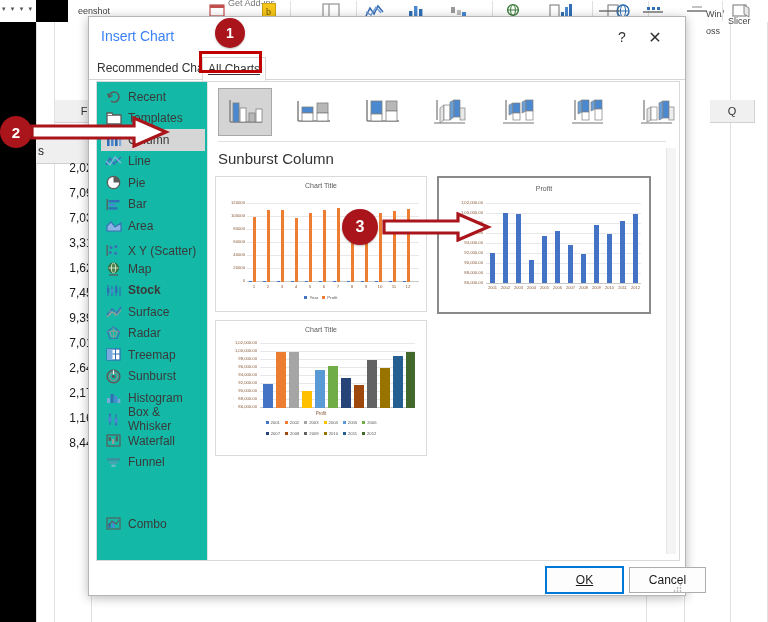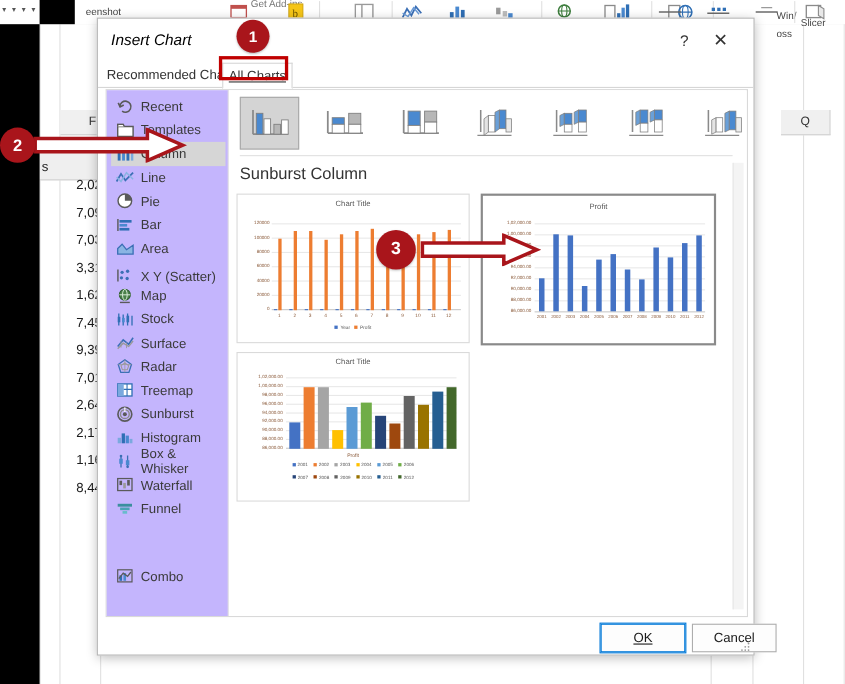--- a/index.html
+++ b/index.html
@@ -24,34 +24,34 @@
   .ws{position:absolute;left:36px;top:22px;width:732px;height:600px;background:#fff;}
   .colhdr{position:absolute;top:0;height:22px;background:#f0f0f0;border-right:1px solid #d4d4d4;border-bottom:1px solid #d0d0d0;
           display:flex;align-items:center;justify-content:center;font-size:11px;color:#333;}
   .gridline-v{position:absolute;width:1px;background:#e0e0e0;}
   .cellnum{position:absolute;height:25px;display:flex;align-items:center;justify-content:flex-end;
            font-size:12px;color:#1a1a1a;padding-right:3px;white-space:nowrap;}
 
   
   #dialog{position:absolute;left:88px;top:16px;width:596px;height:578px;background:#fff;
           border:1px solid #b5b5b5;box-shadow:0 2px 10px rgba(0,0,0,.28);z-index:10;}
-  .dlg-title{position:absolute;left:12px;top:11px;font-size:14px;color:#000000;font-style:italic;}
+  .dlg-title{position:absolute;left:12px;top:11px;font-size:14px;color:#3b82f6;}
   .dlg-help{position:absolute;right:52px;top:9px;width:22px;height:22px;display:flex;align-items:center;justify-content:center;
             font-size:14px;color:#333;cursor:pointer;}
   .dlg-close{position:absolute;right:18px;top:9px;width:24px;height:22px;display:flex;align-items:center;justify-content:center;
              font-size:16px;color:#333;cursor:pointer;}
 
   .tabs{position:absolute;left:0;top:40px;width:596px;height:22px;border-bottom:1px solid #d6d6d6;}
   .tab{position:absolute;top:0;height:22px;display:flex;align-items:center;justify-content:center;
        font-size:12px;color:#333;cursor:pointer;}
   .tab.sel{background:#fff;border:1px solid #d6d6d6;border-bottom:1px solid #fff;}
 
   .panel{position:absolute;left:7px;top:64px;width:582px;height:478px;border:1px solid #d9d9d9;background:#fff;}
 
-  .sidelist{position:absolute;left:0;top:0;width:110px;height:478px;background:#c4b5fd;border-right:1px solid #e2e2e2;}
+  .sidelist{position:absolute;left:0;top:0;width:110px;height:478px;background:#14b8a6;border-right:1px solid #e2e2e2;}
   .sitem{position:absolute;left:4px;width:104px;height:21.5px;display:flex;align-items:center;
          font-size:12px;color:#3a3a3a;cursor:pointer;padding-left:3px;box-sizing:border-box;}
   .sitem.sel{background:#d6d6d6;}
   .sitem .ico{width:19px;height:16px;margin-right:5px;flex:none;display:flex;align-items:center;justify-content:center;}
   .sitem .ico svg{display:block;}
 
   .rightpane{position:absolute;left:111px;top:0;width:470px;height:478px;background:#fff;}
   .typestrip{position:absolute;left:10px;top:6px;width:450px;height:48px;}
   .tchip{position:absolute;top:0;width:52px;height:46px;display:flex;align-items:center;justify-content:center;cursor:pointer;}
   .tchip.sel{background:#d4d4d4;border:1px solid #a8a8a8;}
@@ -378,21 +378,21 @@
             <svg width="15" height="14" viewBox="0 0 15 14">
               <circle cx="7.5" cy="6" r="5" fill="#4a7f4a" stroke="#2e5c2e" stroke-width="1"></circle>
               <ellipse cx="7.5" cy="6" rx="2.1" ry="5" fill="none" stroke="#d8ecd8" stroke-width=".9"></ellipse>
               <line x1="2.5" y1="6" x2="12.5" y2="6" stroke="#d8ecd8" stroke-width=".9"></line>
               <line x1="3" y1="13" x2="12" y2="13" stroke="#5a5a5a" stroke-width="1.3"></line>
             </svg>
           </span>
         <span>Map</span>
       </div>
 
-      <div class="sitem" style="top:197.5px;">
+      <div class="sitem" style="top:197.5px;font-weight:bold;">
         <span class="ico">
             <svg width="16" height="13" viewBox="0 0 16 13">
               <line x1="2" y1="1" x2="2" y2="12" stroke="#2f6fb5" stroke-width="1.2"></line>
               <rect x="1" y="4" width="2.4" height="5" fill="#2f6fb5"></rect>
               <line x1="6" y1="2" x2="6" y2="12" stroke="#2f6fb5" stroke-width="1.2"></line>
               <rect x="5" y="5" width="2.4" height="4" fill="#4a89d0"></rect>
               <line x1="10" y1="1" x2="10" y2="12" stroke="#2f6fb5" stroke-width="1.2"></line>
               <rect x="9" y="3" width="2.4" height="6" fill="#2f6fb5"></rect>
               <line x1="14" y1="3" x2="14" y2="12" stroke="#2f6fb5" stroke-width="1.2"></line>
             </svg>

